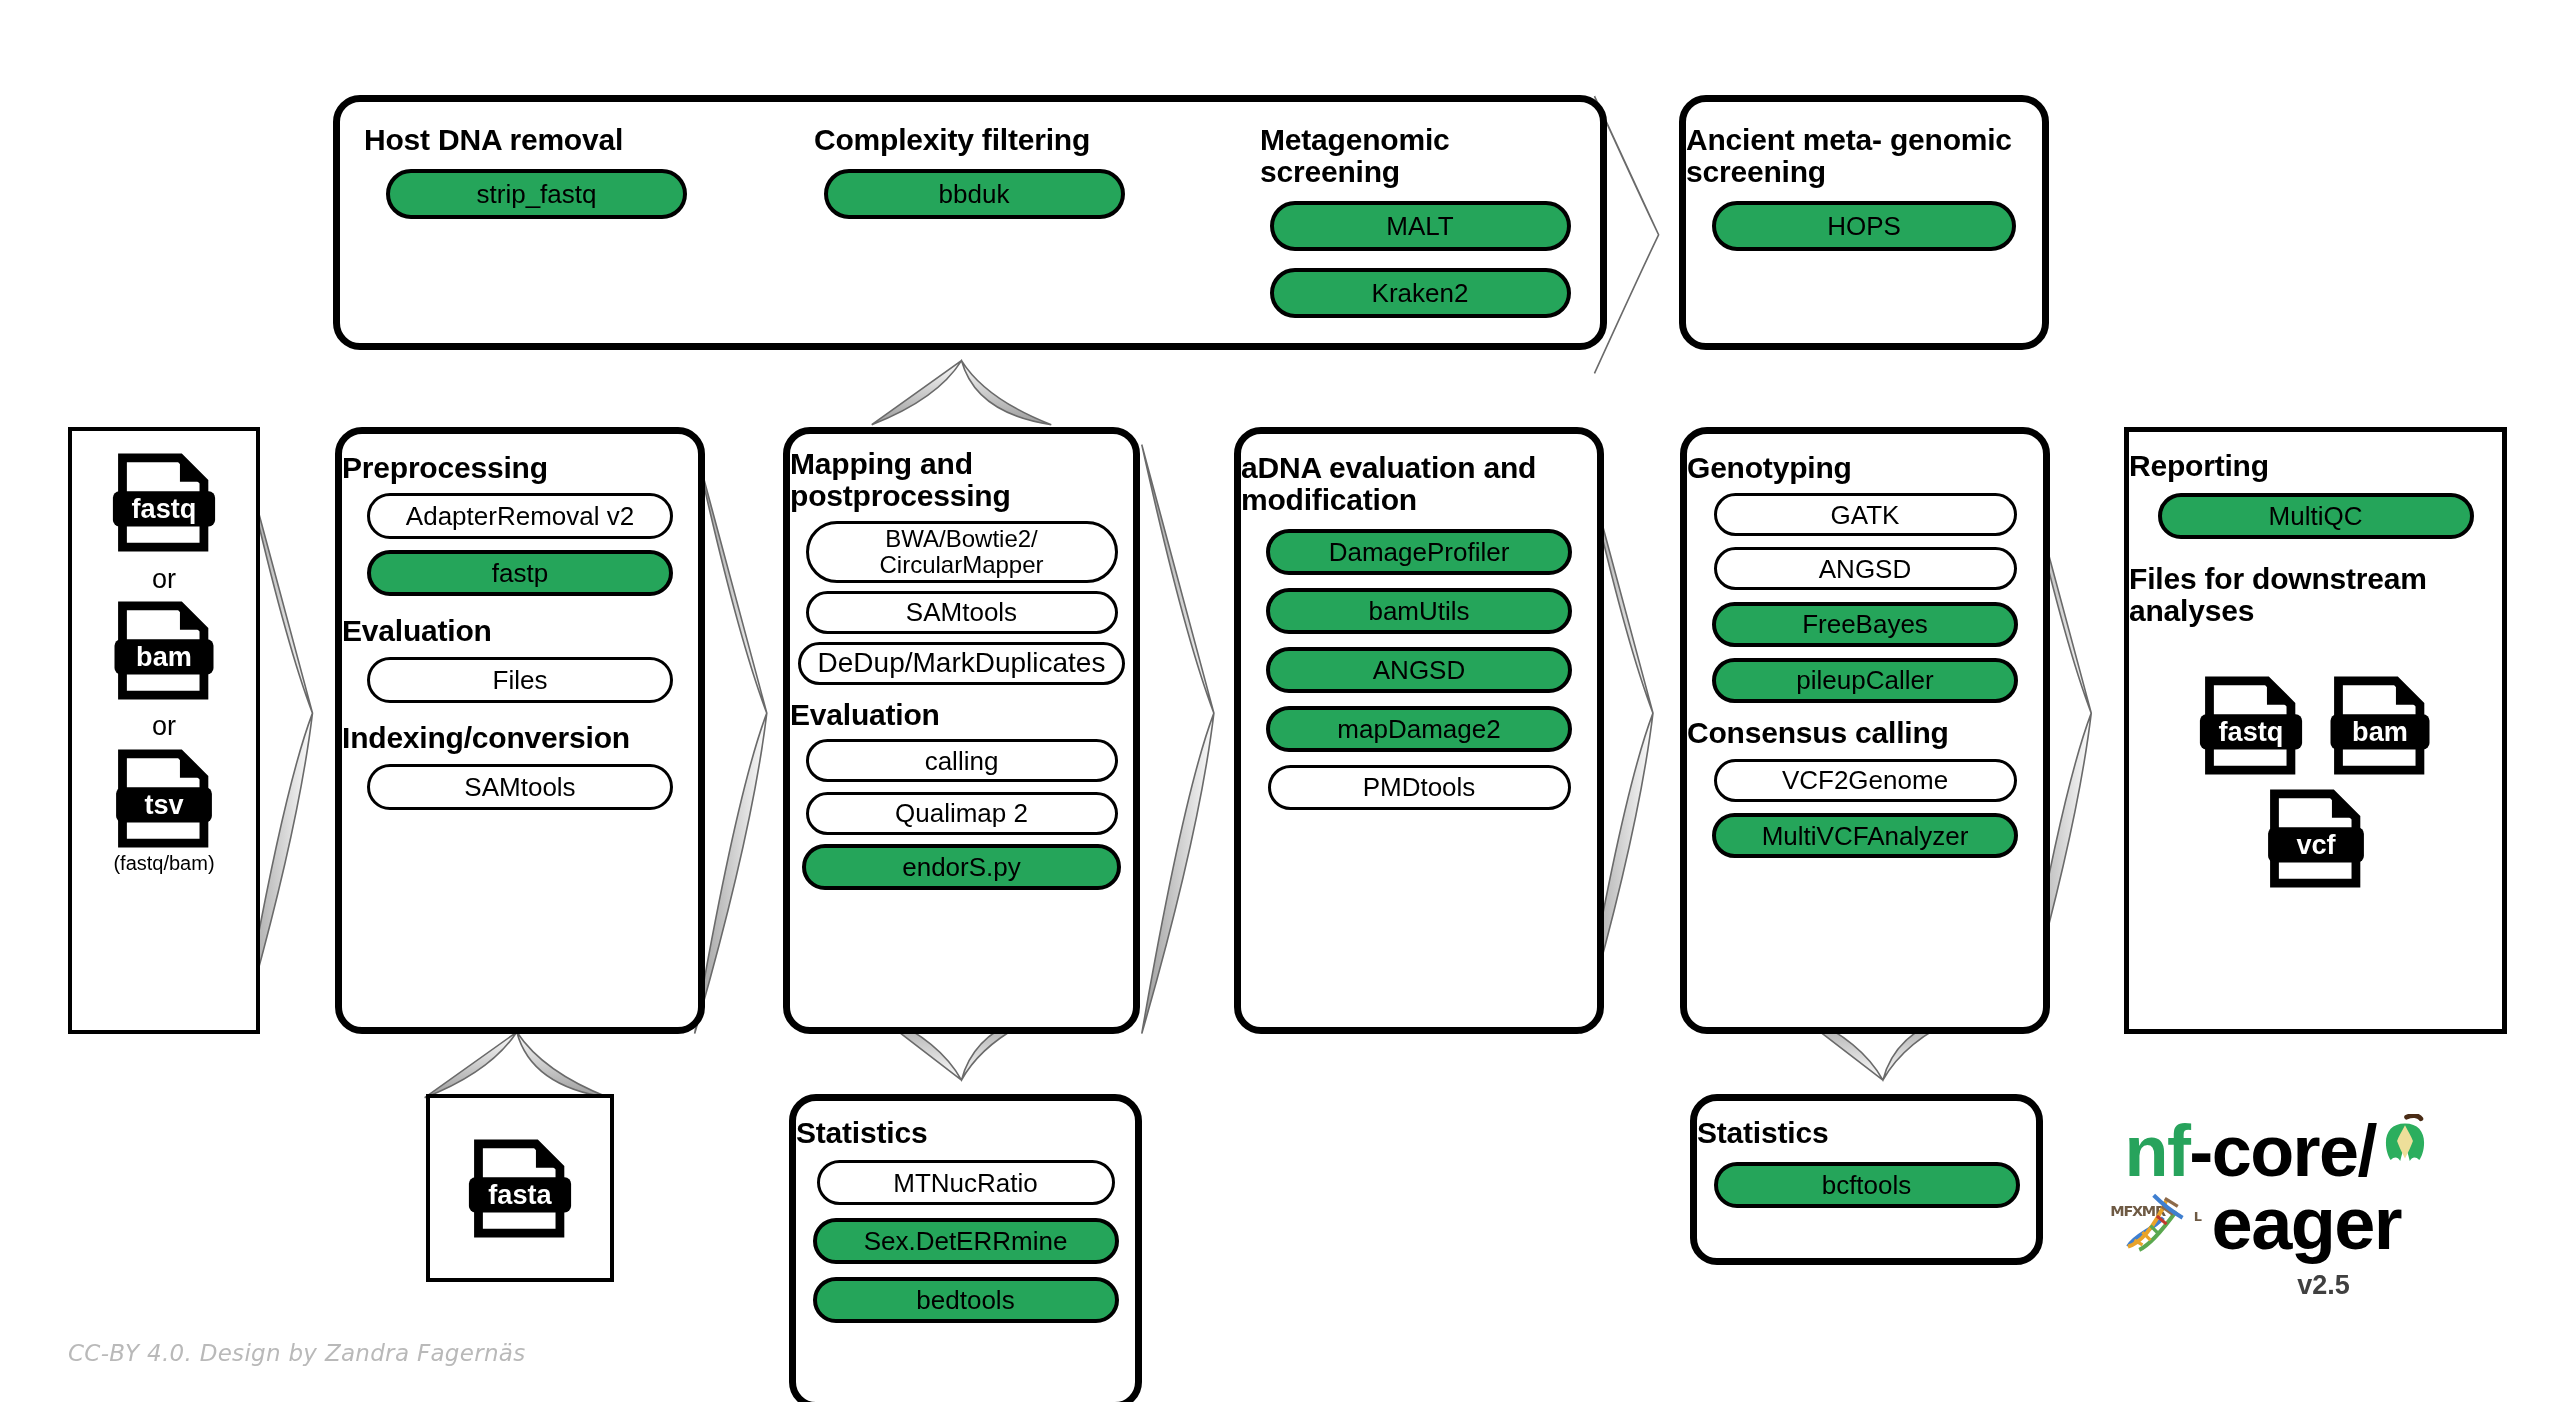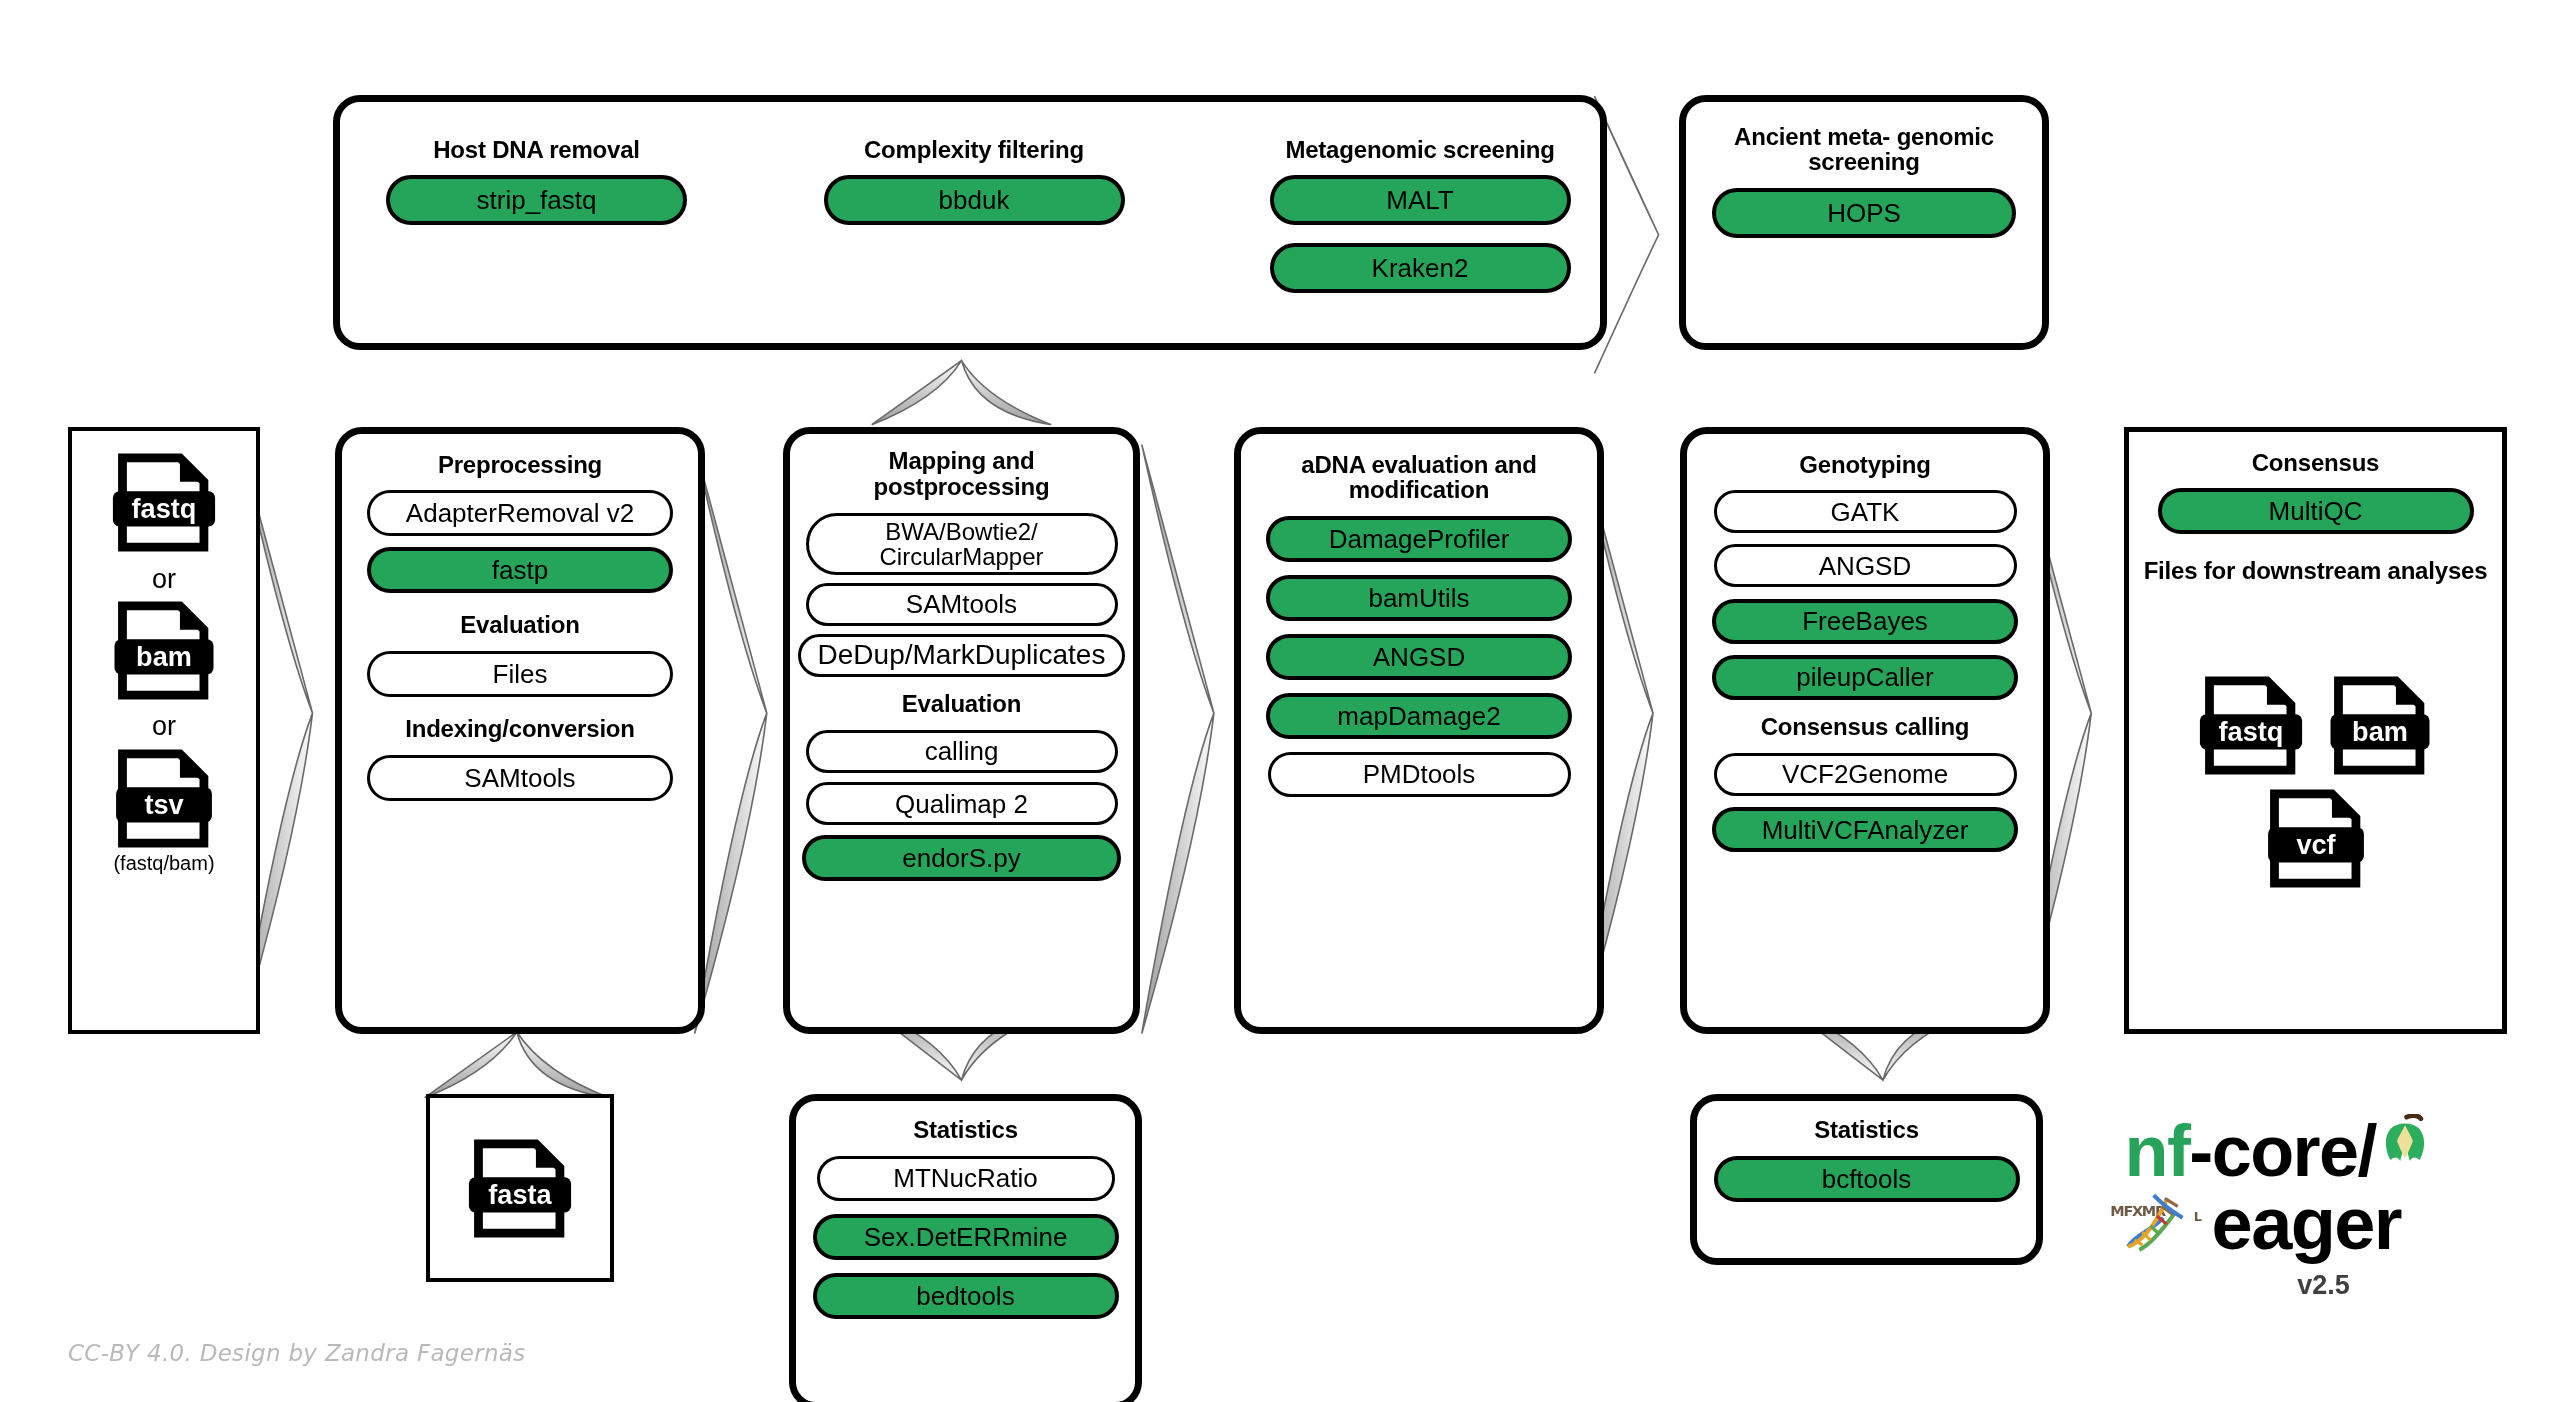--- a/index.html
+++ b/index.html
@@ -17,26 +17,26 @@
     border:7.2px solid #000;
     border-radius:27px;
     box-sizing:border-box;
     z-index:5;
   }
   .panel.square{border-radius:0;border-width:5.6px;}
   .panel.square-thin{border-radius:0;border-width:4.8px;}
 
   .panel-title{
     font-weight:bold;
-    font-size:24px;
+    font-size:30px;
     line-height:1.07;
-    text-align:center;
+    text-align:left;
     color:#000;
     letter-spacing:-0.2px;
-    margin:13px;
+    margin:0;
   }
 
   
   .pill{
     position:relative;
     border:3.2px solid #000;
     border-radius:800px;
     background:#fff;
     color:#000;
     font-size:26px;
@@ -347,21 +347,21 @@
 </div>
 
 <div class="panel" style="left:1690px;top:1094px;width:353px;height:171px;">
   <div class="panel-title" style="margin-top:16px;">Statistics</div>
   <div class="pill green" style="margin:13px auto 0;width:306px;height:46px;">
     <span>bcftools</span>
   </div>
 </div>
 
 <div class="panel square" style="left:2124px;top:427px;width:383px;height:607px;">
-  <div class="panel-title" style="margin-top:17.6px;">Consensus</div>
+  <div class="panel-title" style="margin-top:17.6px;">Reporting</div>
 
   <div class="pill green" style="margin:11.2px auto 0;width:316px;height:46px;">
     <span>MultiQC</span>
   </div>
 
   <div class="panel-title" style="margin-top:24px;">Files for downstream
 analyses</div>
 
   <div class="abs" style="left:0;top:244px;width:100%;">
     <div style="display:flex;justify-content:center;gap:22.4px;">

